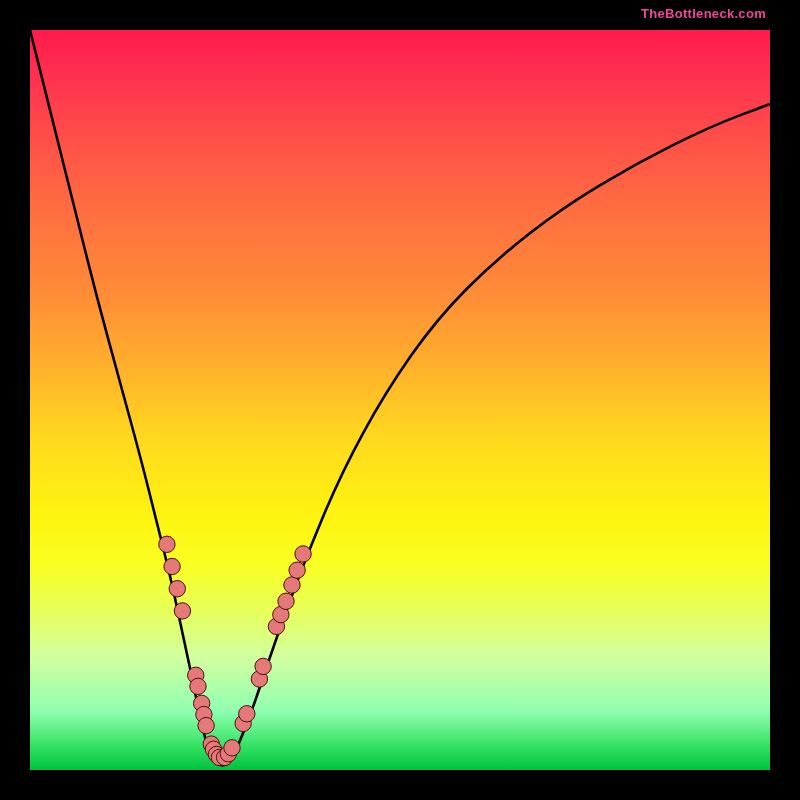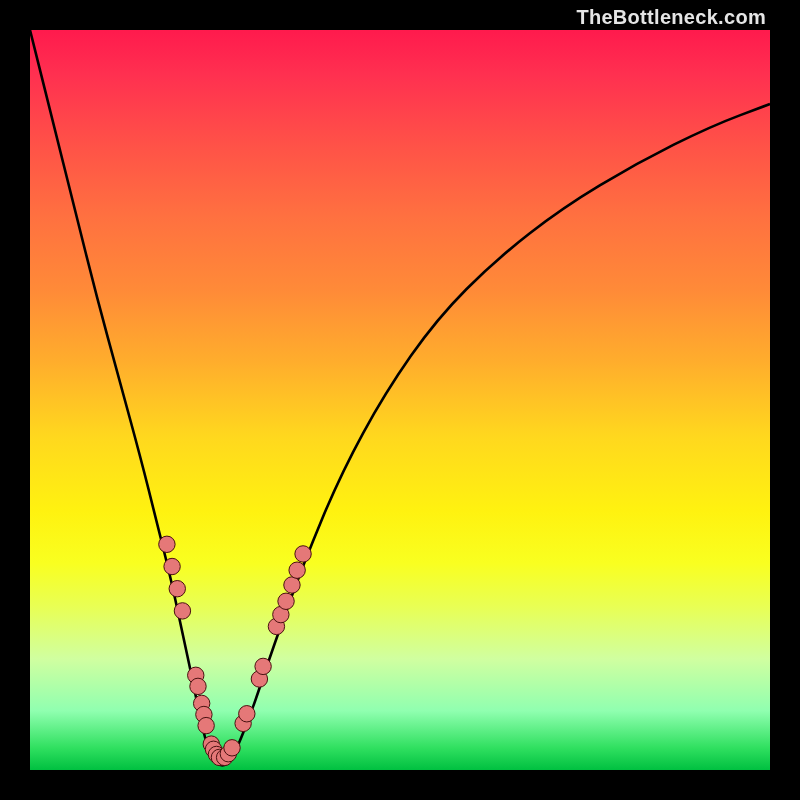--- a/index.html
+++ b/index.html
@@ -30,23 +30,23 @@
       #d0ffa0 85%,
       #90ffb0 92%,
       #30e060 97%,
       #00c040 100%);
   }
   .watermark {
     position: absolute;
     top: 6px;
     right: 34px;
     font-family: Arial, Helvetica, sans-serif;
-    font-size: 20px;
+    font-size: 13px;
     font-weight: 600;
-    color: #e5e5e5;
+    color: #ec4899;
     letter-spacing: 0.3px;
   }
   svg.curves {
     position: absolute;
     left: 0; top: 0;
     width: 740px;
     height: 740px;
     overflow: visible;
   }
 </style>

